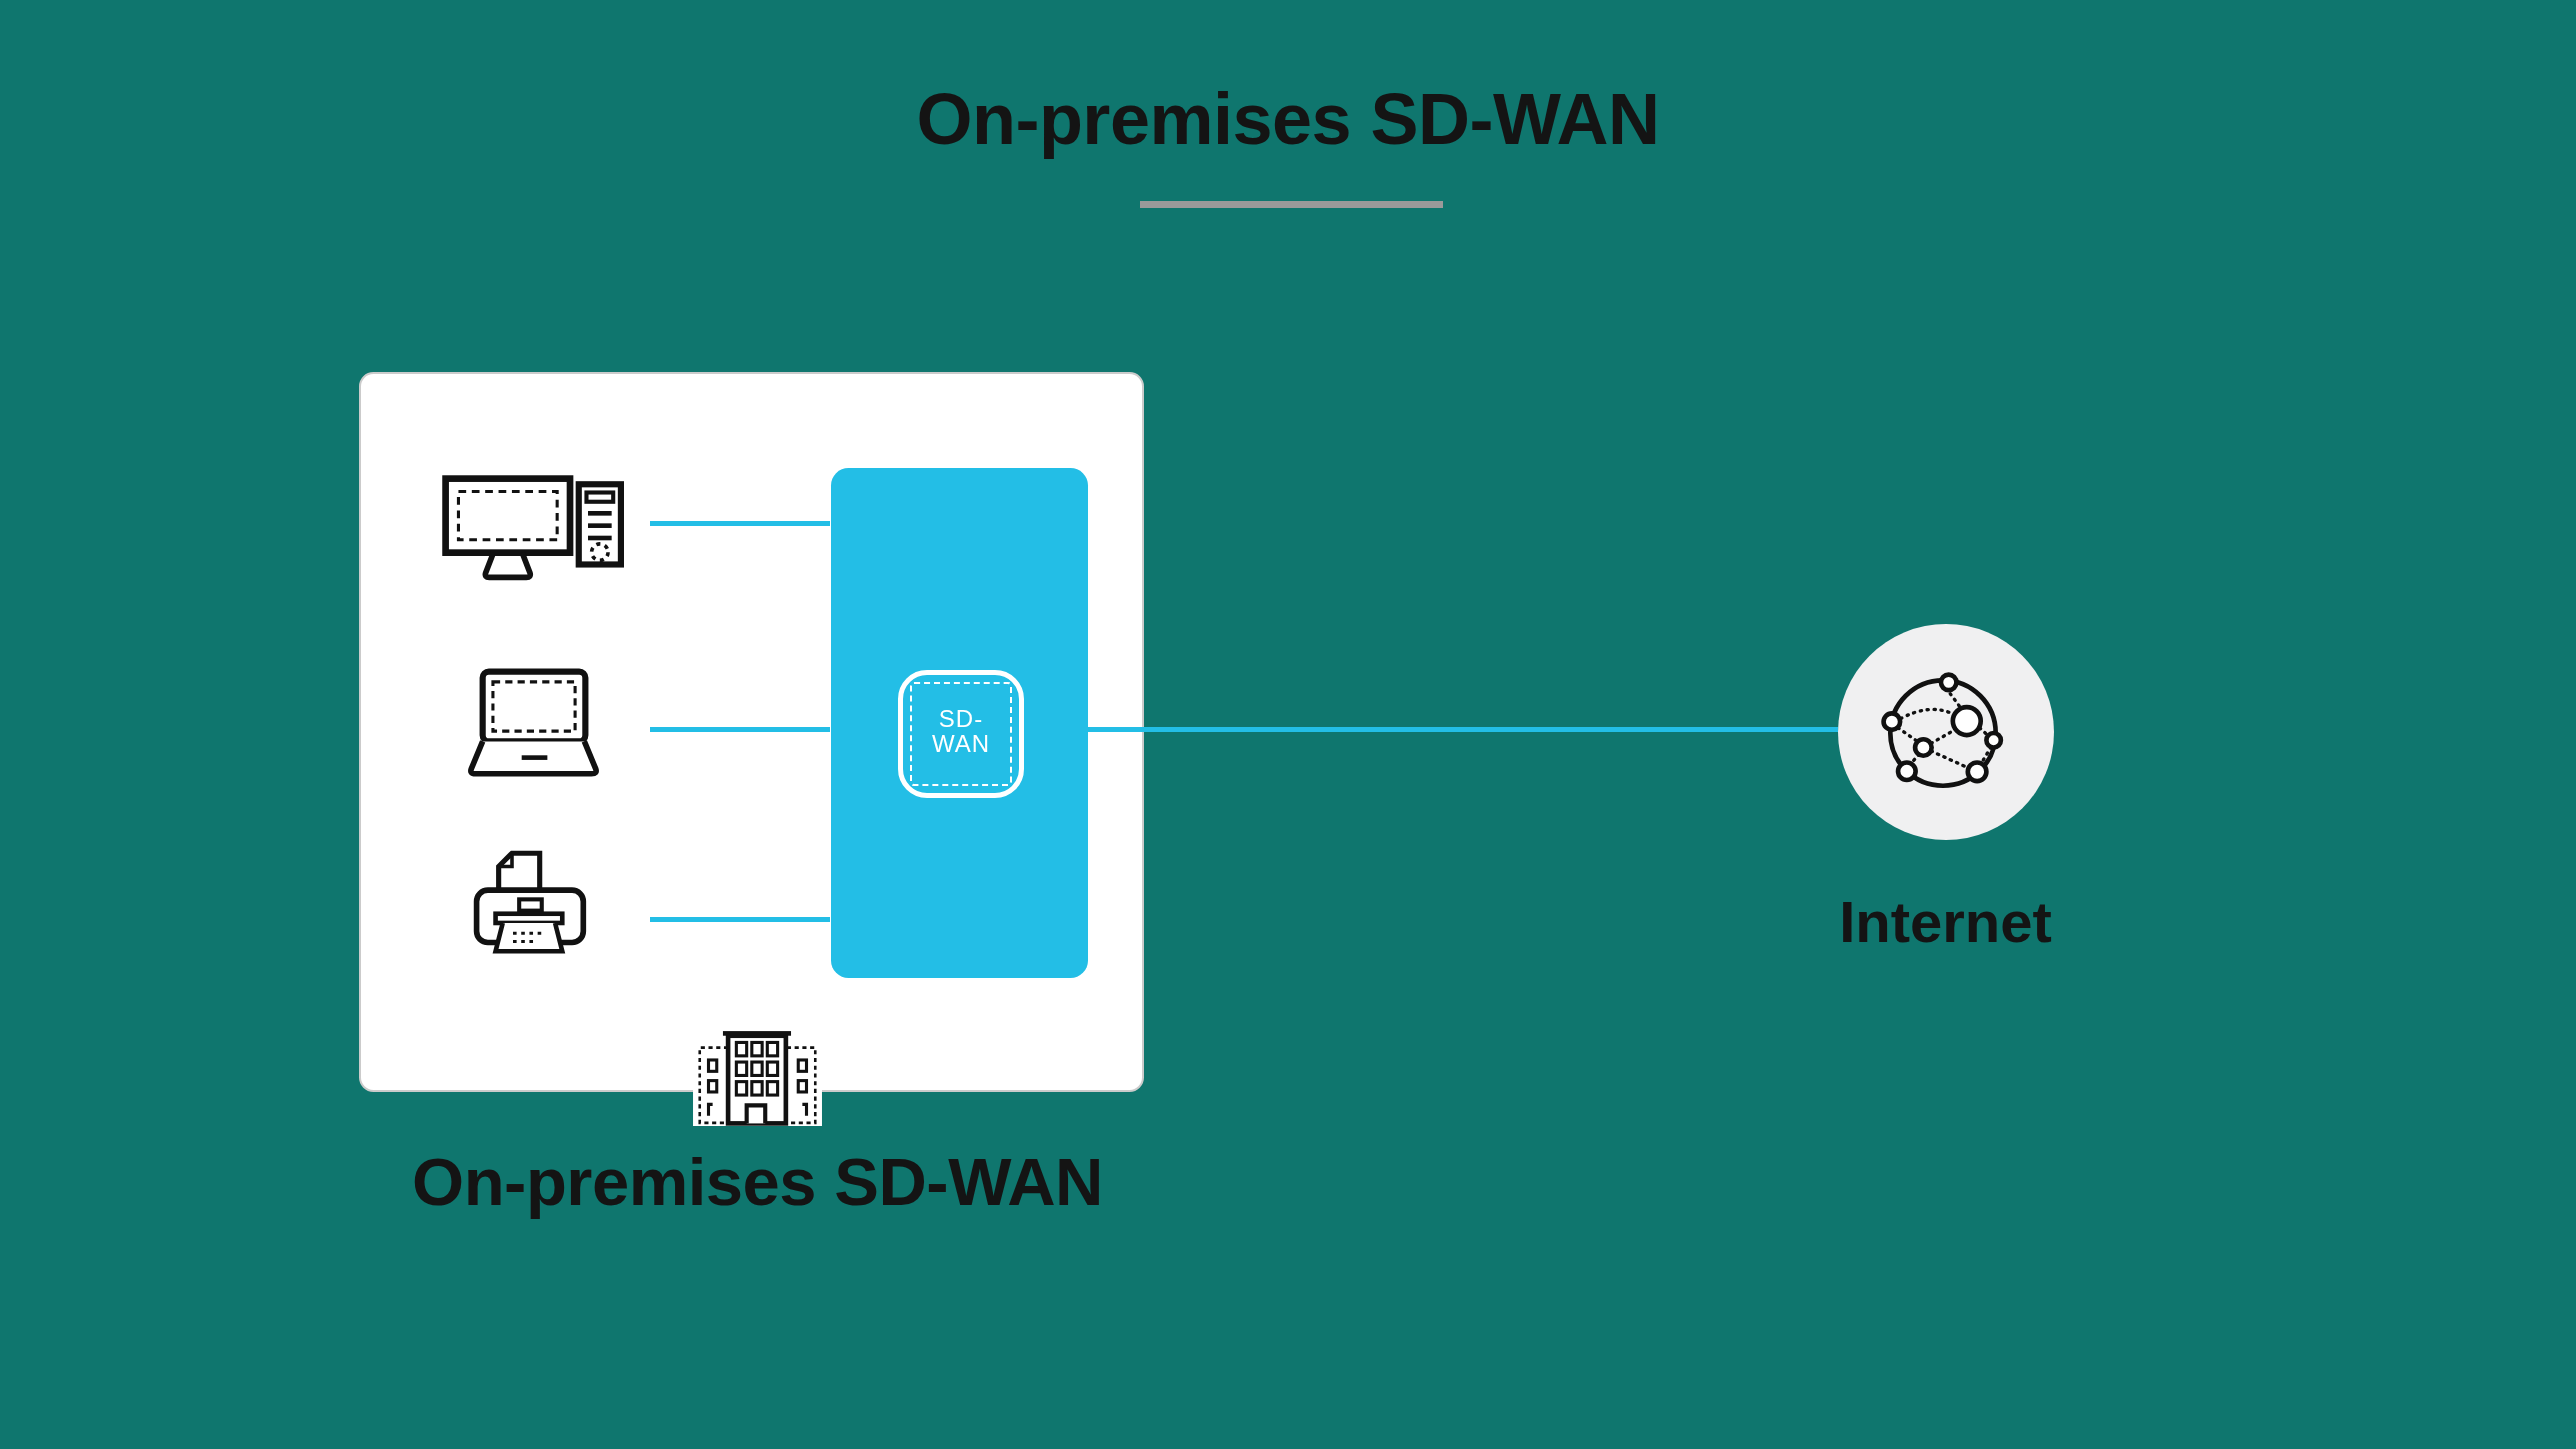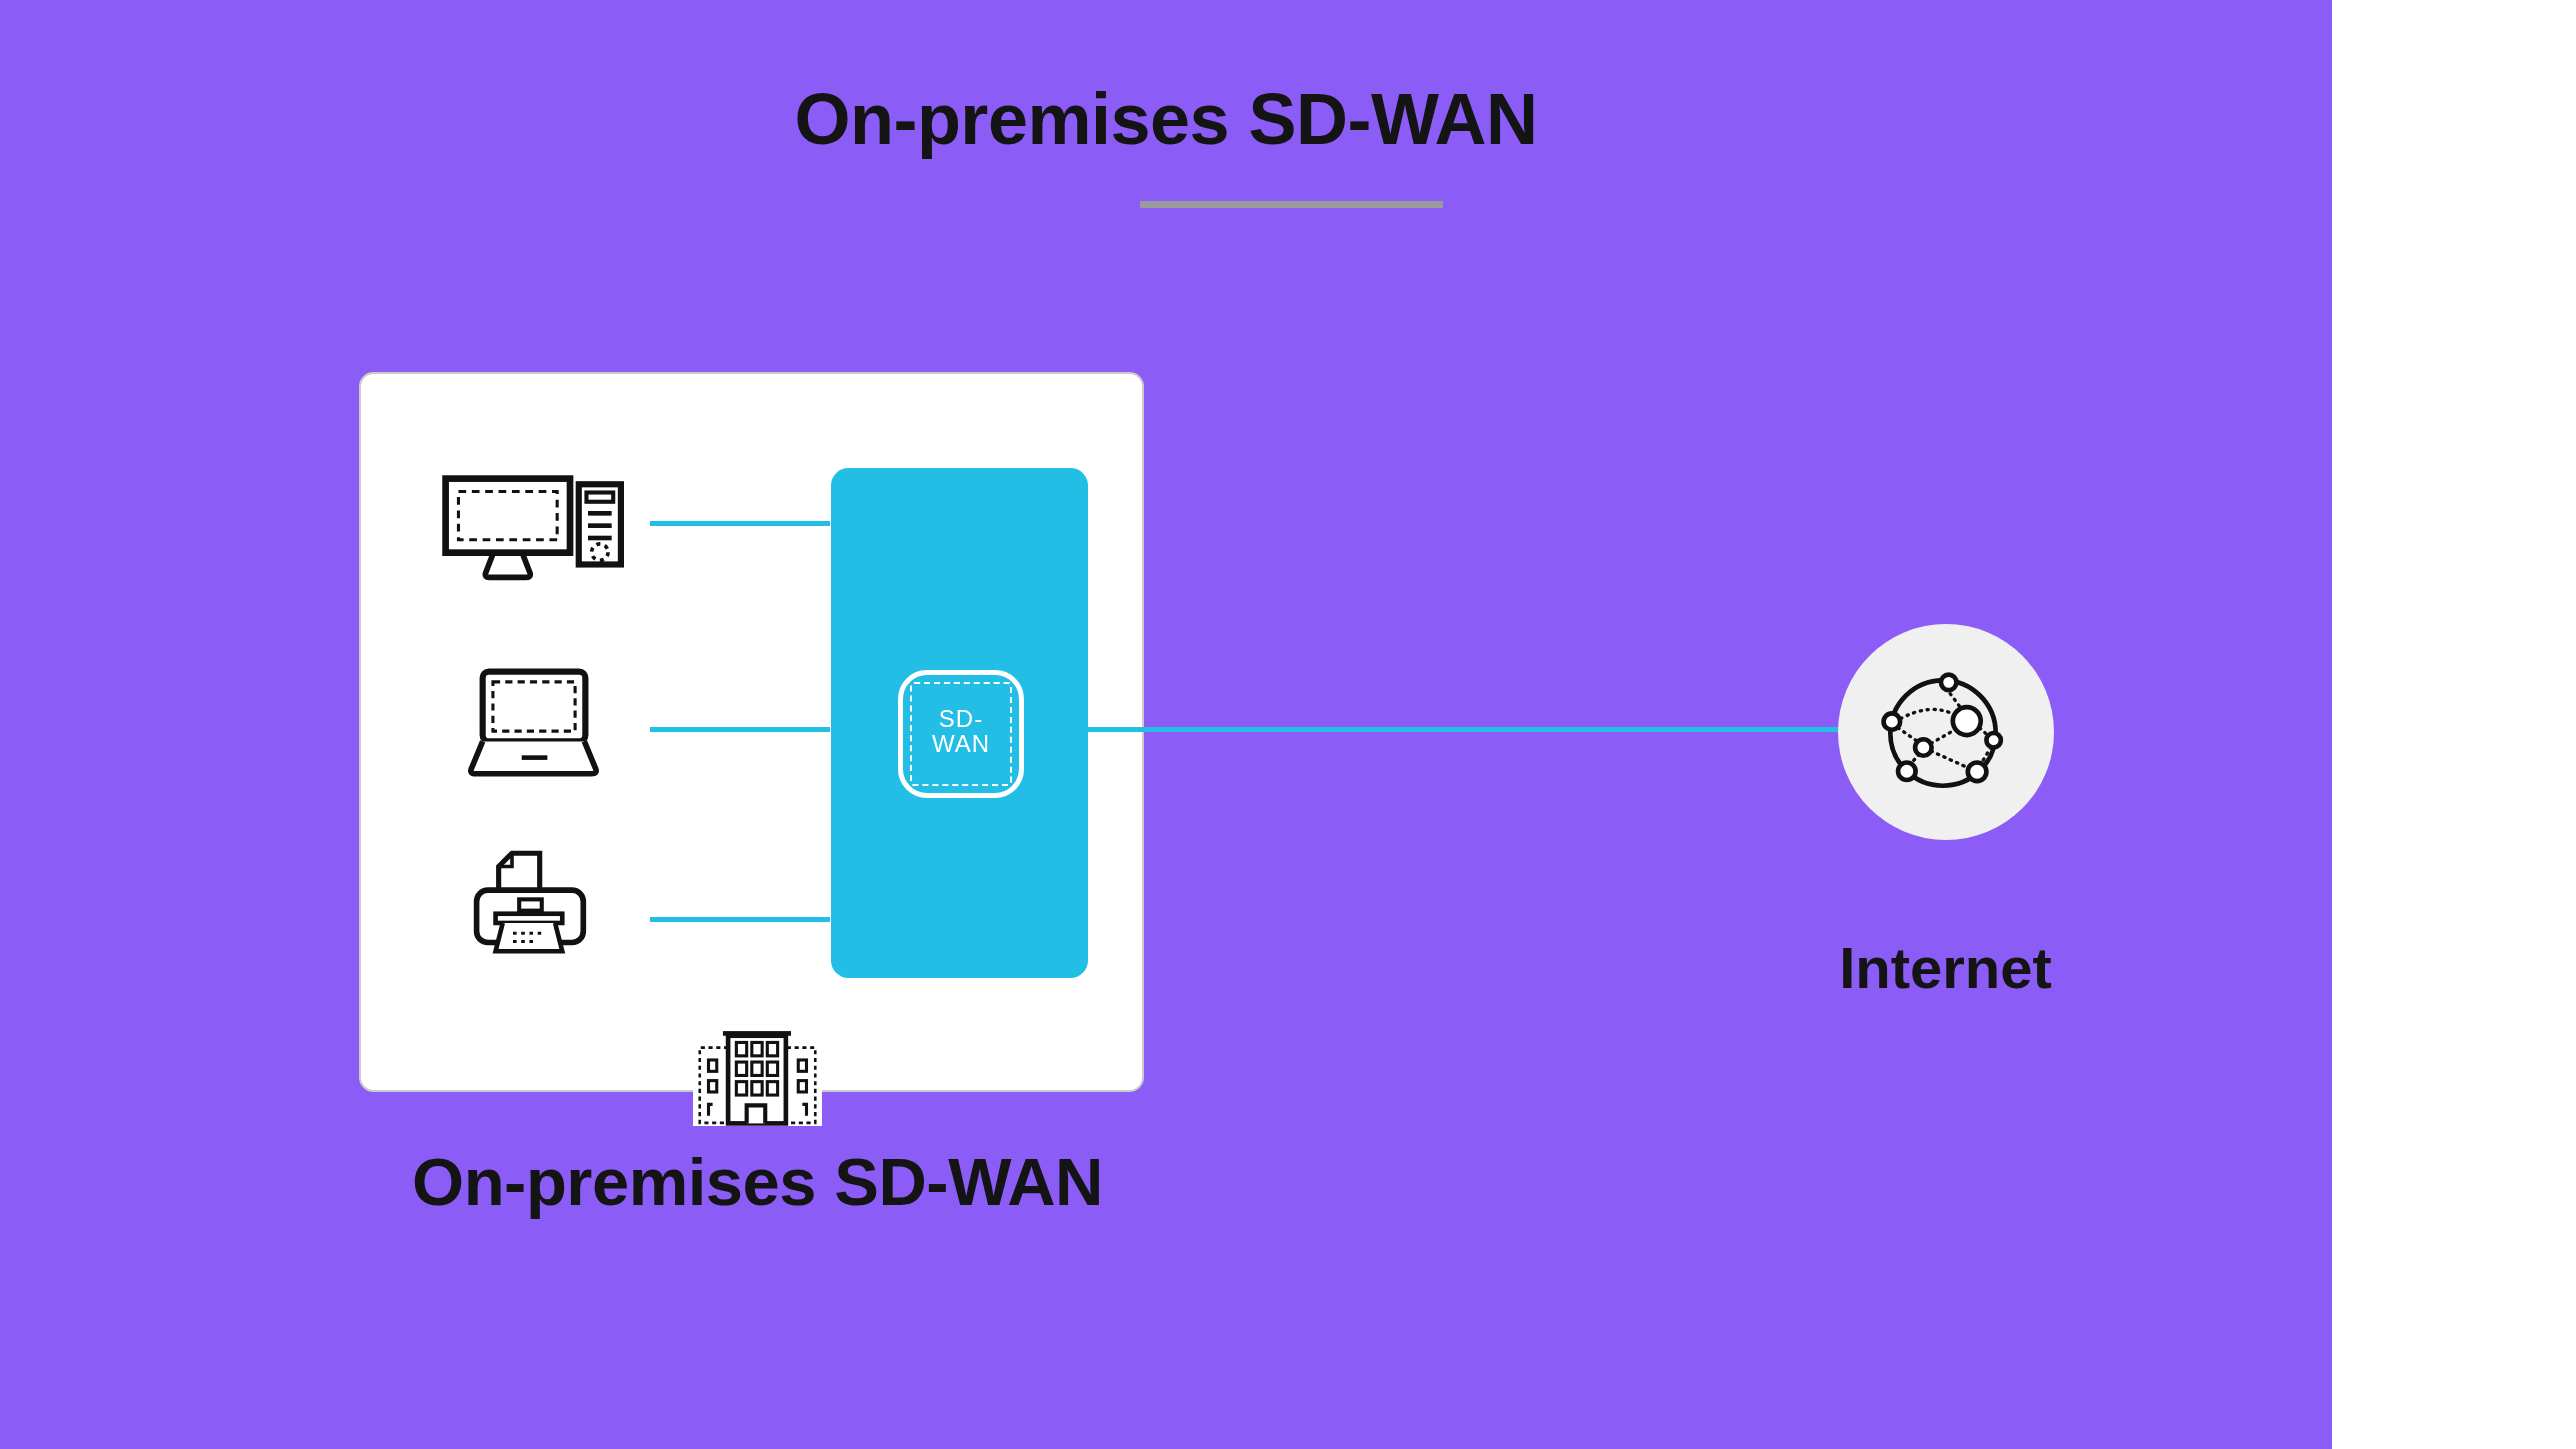--- a/index.html
+++ b/index.html
@@ -1,17 +1,17 @@
 <!DOCTYPE html>
 <html style="--accent: #23BEE6; --box_border: #CBCBCB; --divider: #9A9A9A; --circle_fill: #F0F0F1; --ink: #111111; --white: #FFFFFF;font-size:8.2px"><head>
 <meta charset="utf-8">
 <style>
   html,body{margin:0;padding:0;background:#fff;}
   .canvas{
-    position:relative;width:2332px;height:1449px;background:#8b5cf6;
+    position:relative;width:2576px;height:1449px;background:#0f766e;
     font-family:"Liberation Sans",sans-serif;color:var(--ink,#111);
     overflow:hidden;
   }
   .abs{position:absolute;}
   .heading{
     font-weight:700;letter-spacing:-0.5px;line-height:1;
     text-align:center;color:#141414;white-space:nowrap;
   }
   .page-title{left:0;right:0;top:83px;font-size:72px;}
   .divider{left:1140px;top:201px;width:303px;height:6.7px;background:var(--divider,#9A9A9A);}
@@ -40,21 +40,21 @@
   .badge-line2{font-size:24px;letter-spacing:1px;}
   .link{height:4.6px;background:var(--accent,#23BEE6);}
   .link-desktop{left:650px;top:521px;width:180px;}
   .link-laptop{left:650px;top:727px;width:180px;}
   .link-printer{left:650px;top:917px;width:180px;}
   .link-internet{left:1087px;top:727px;width:751px;}
   .internet-circle{
     left:1838px;top:624px;width:216px;height:216px;border-radius:50%;
     background:var(--circle_fill,#F0F0F1);
   }
-  .internet-label{left:1688px;top:939px;width:515px;font-size:58px;letter-spacing:0;}
+  .internet-label{left:1688px;top:893px;width:515px;font-size:58px;letter-spacing:0;}
   .site-label{left:340px;top:1148px;width:835px;font-size:67px;}
   svg .ln{stroke:#111;fill:none;}
 </style>
 </head>
 <body>
 
 <div class="canvas">
 
   <div class="abs heading page-title">On-premises SD-WAN</div>
   <div class="abs divider"></div>

